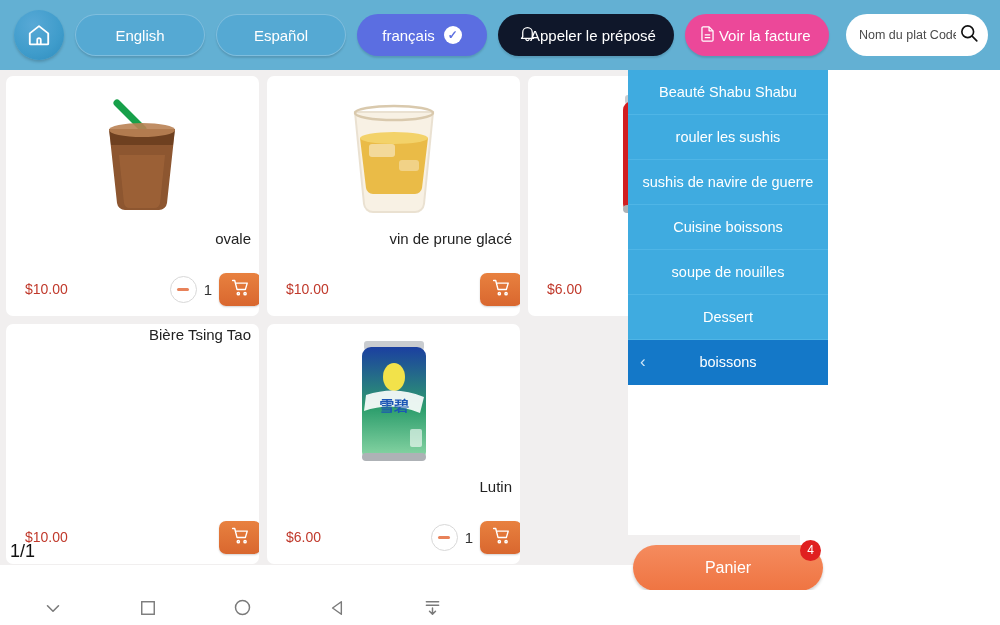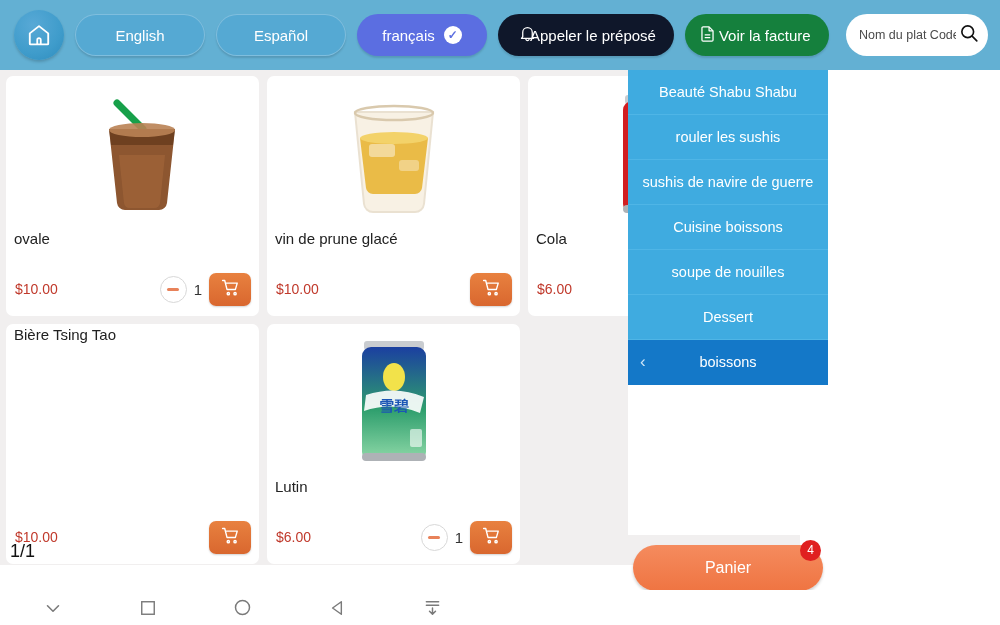--- a/index.html
+++ b/index.html
@@ -34,21 +34,21 @@
     gap: 7px;
     color: #ffffff; font-size: 15px;
     padding: 0 18px;
     cursor: pointer; flex: 0 0 auto;
     box-shadow: 0 2px 2px rgba(0,0,0,.13);
     white-space: nowrap;
   }
   .pill-lang { background: #55a9d3; width: 130px; border:1px solid rgba(255,255,255,.25); }
   .pill-lang.active { background: #5b6ee1; border-color: transparent; gap: 9px; }
   .pill-call { background: #0f172a; }
-  .pill-bill { background: #15803d; padding-left:13px; gap:2px;text-align:right; }
+  .pill-bill { background: #ec4899; padding-left:13px; gap:2px;text-align:right; }
   .check-badge {
     width: 18px; height: 18px; border-radius: 50%;
     background: #ffffff; color: #5b6ee1;
     font-size: 12px; line-height: 18px; text-align: center;
     flex: 0 0 auto; font-weight: bold;
   }
   .search-box {
     position: absolute; right: 12px; top: 14px;
     width: 142px; height: 42px;
     background: #ffffff; border-radius: 21px;
@@ -73,25 +73,25 @@
   }
   .grid { display: flex; flex-wrap: wrap; gap: 8px; }
   .card {
     width: 253px; height: 240px;
     background: #ffffff; border-radius: 7px;
     position: relative; overflow: hidden;
     cursor: pointer;
   }
   .card-img { height: 152px; display: flex; align-items: center; justify-content: center; padding-top: 6px; }
   .card-name {
-    text-align: left; font-size: 15px; color: #222;
+    text-align: right; font-size: 15px; color: #222;
     padding: 0 8px; margin-top: 2px;
   }
   .card-foot {
-    position: absolute; left: 0; bottom: 0; width: 100%;
+    position: absolute; left: 10px; bottom: 0; width: 100%;
     height: 54px; display: flex; align-items: center;
     padding: 0 8px 0 9px;
   }
   .price { font-size: 14px; color: #c0392b; }
   .qty-wrap { margin-left: auto; display: flex; align-items: center; gap: 7px; }
   .minus-btn {
     width: 27px; height: 27px; border-radius: 50%;
     background: #fff; border: 1px solid #d8d8d8;
     display: flex; align-items: center; justify-content: center;
     cursor: pointer; flex: 0 0 auto;

